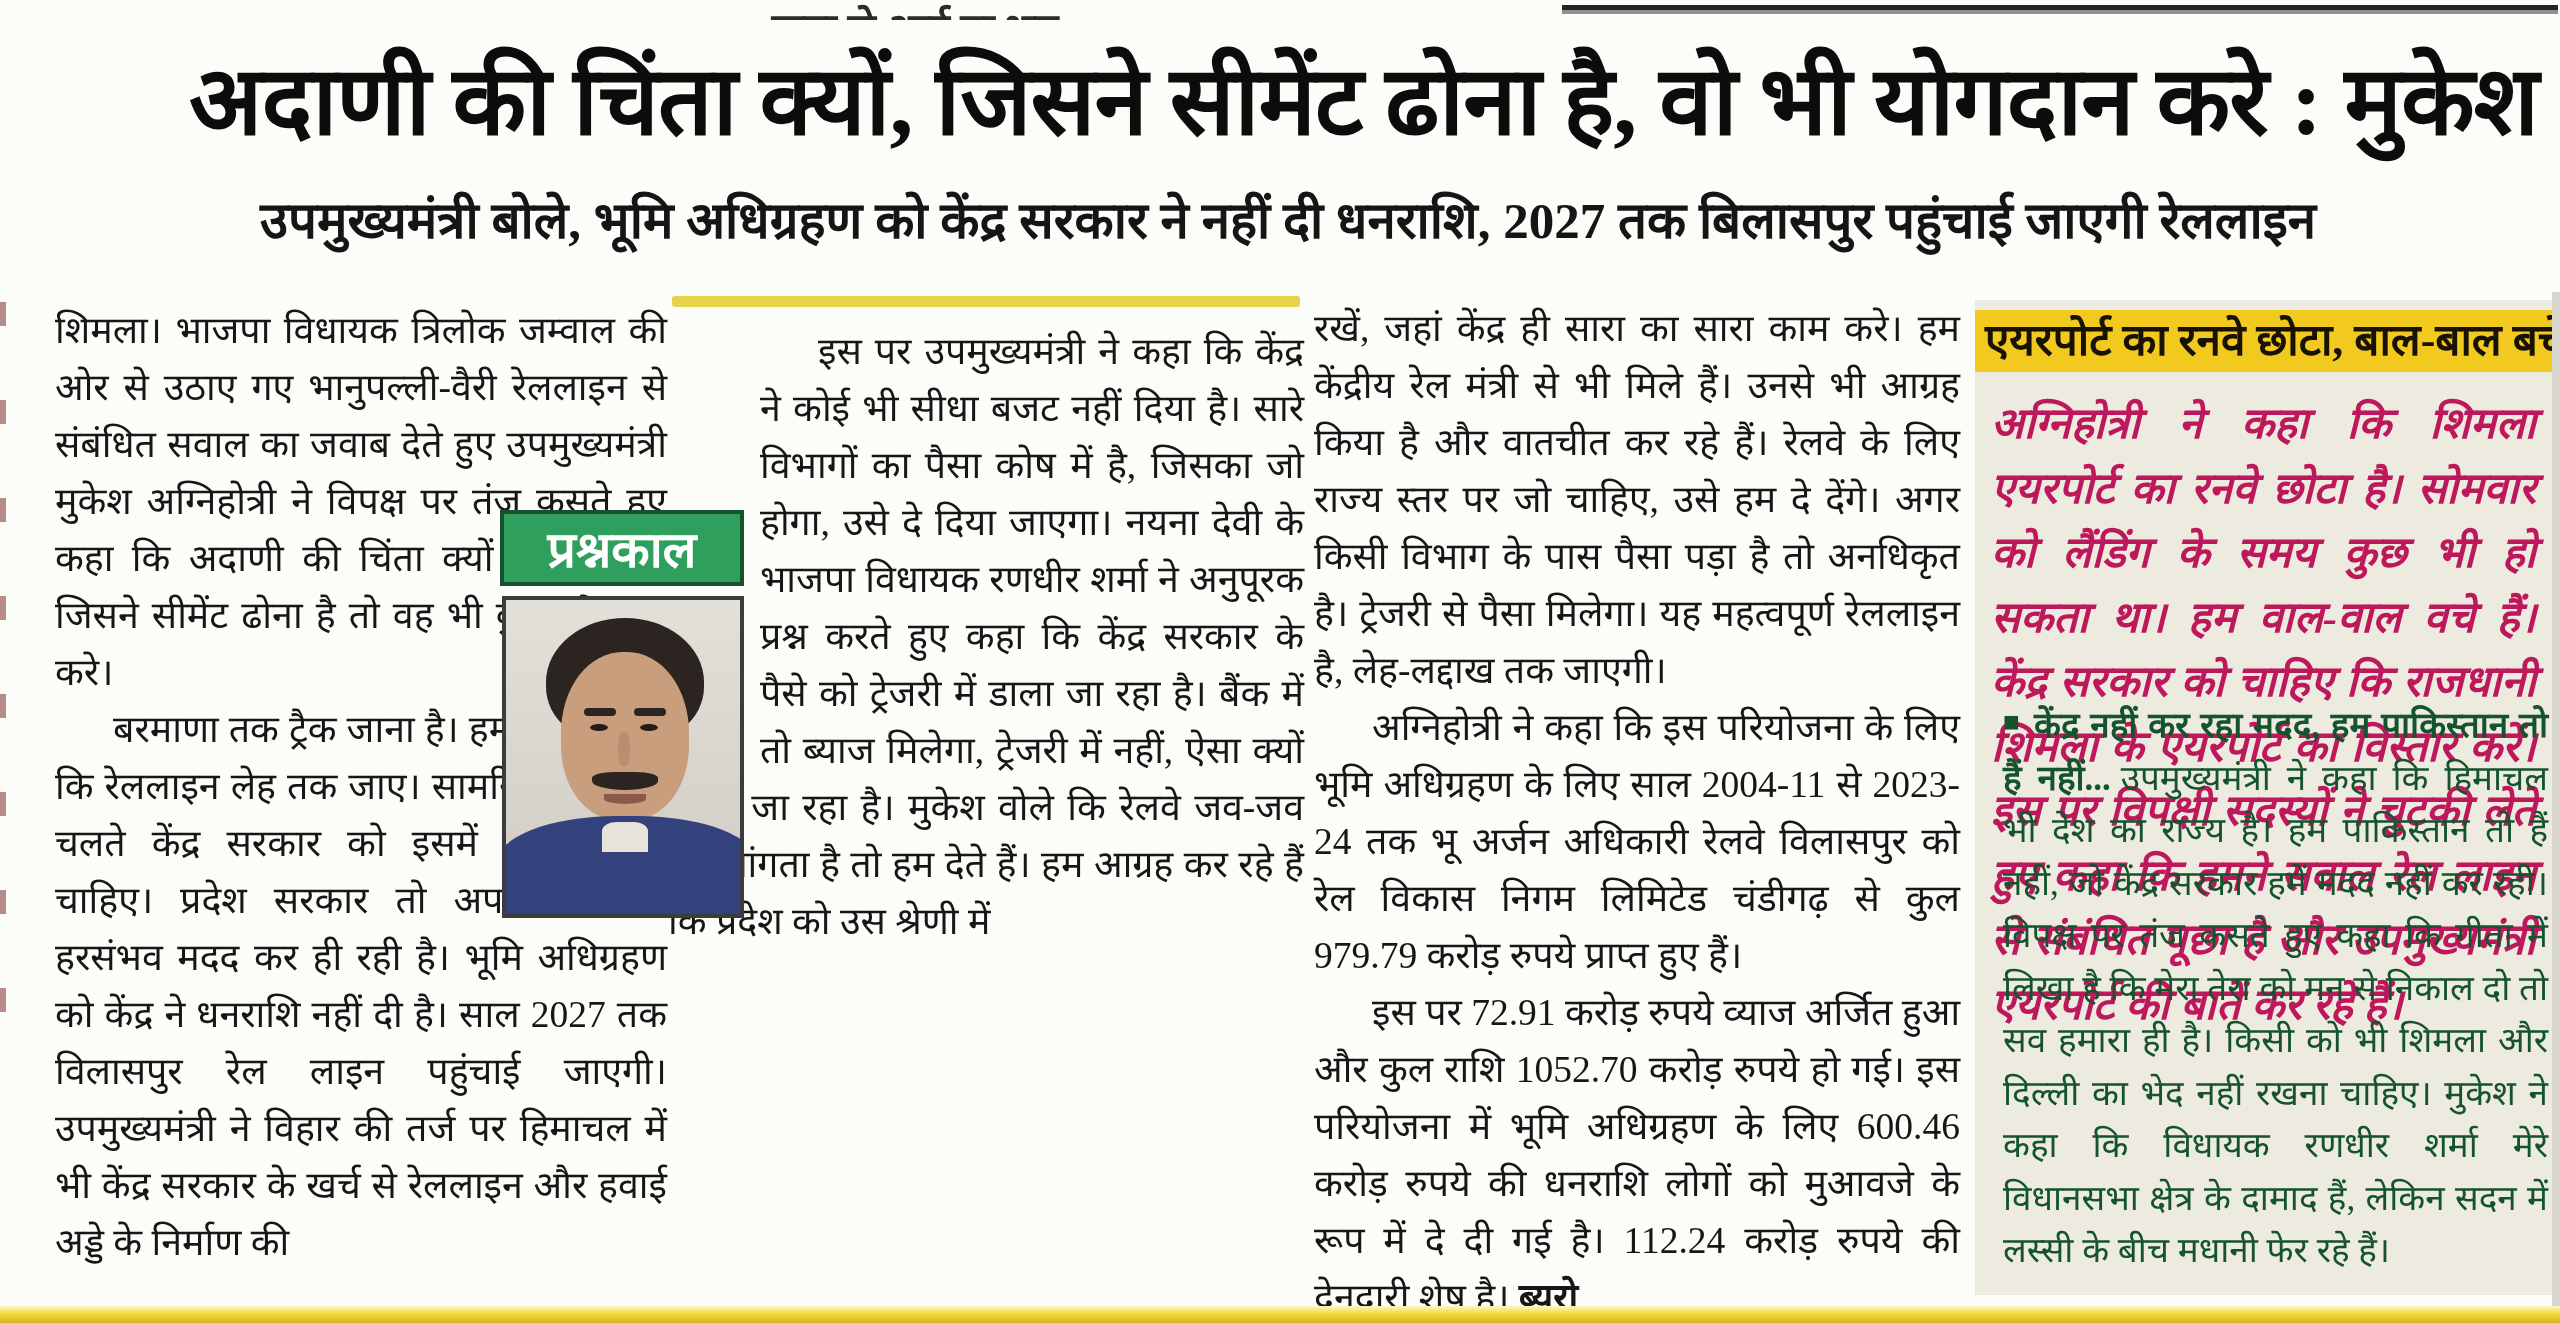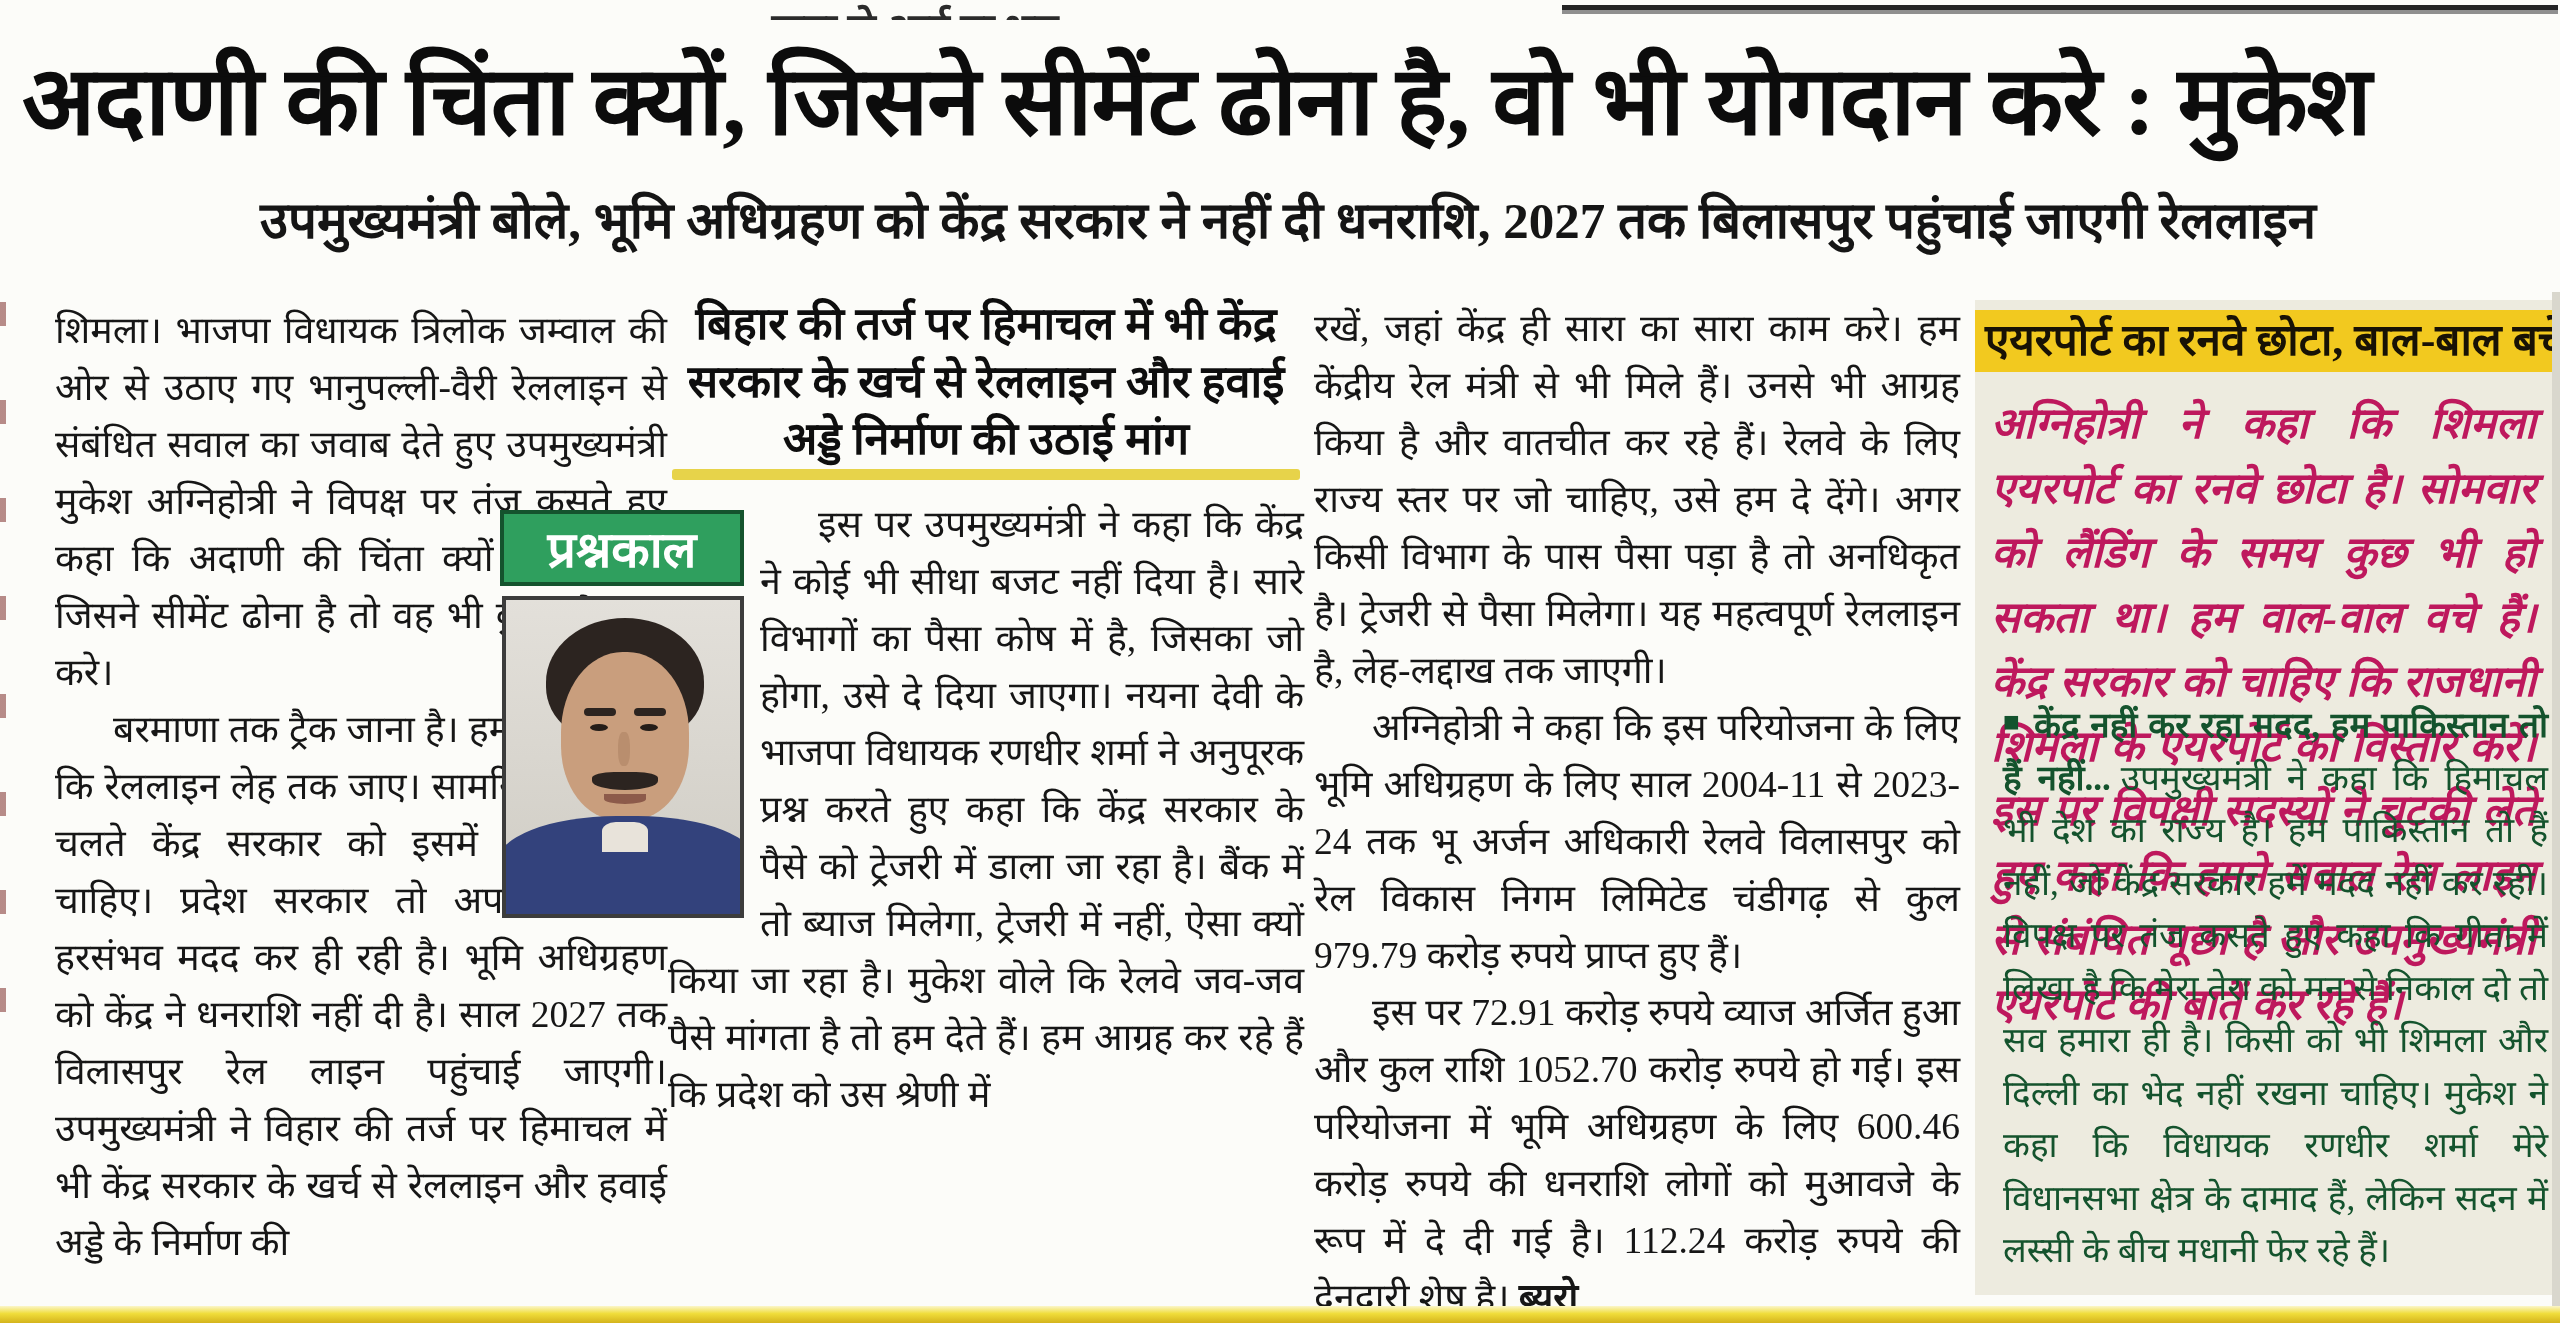--- a/index.html
+++ b/index.html
@@ -20,21 +20,21 @@
 
   
   .top-rule{
     left:1562px;top:5px;width:996px;height:9px;
     background:linear-gradient(#242424 0 55%,#8f8f8f 55% 100%);
   }
 
   .headline{
     left:22px;top:42px;width:2516px;
     font-size:96px;font-weight:900;line-height:1.25;
-    text-align:left;color:#0c0c0c;letter-spacing:-1px;
+    text-align:right;color:#0c0c0c;letter-spacing:-1px;
   }
   .subheadline{
     left:22px;top:182px;width:2516px;
     font-size:51px;font-weight:700;line-height:1.25;
     text-align:center;color:#151515;
   }
 
   .bodycol{font-size:37.5px;line-height:1.52;text-align:justify;}
   .bodycol p{margin:0;}
   .indent{text-indent:58px;}
@@ -126,21 +126,20 @@
 <h1 class="abs headline" style="margin:0;">अदाणी की चिंता क्यों, जिसने सीमेंट ढोना है, वो भी योगदान करे : मुकेश</h1>
 
 <h2 class="abs subheadline" style="margin:8px;">उपमुख्यमंत्री बोले, भूमि अधिग्रहण को केंद्र सरकार ने नहीं दी धनराशि, 2027 तक बिलासपुर पहुंचाई जाएगी रेललाइन</h2>
 
 <div class="abs bodycol col1">
   <p>शिमला। भाजपा विधायक त्रिलोक जम्वाल की ओर से उठाए गए भानुपल्ली-वैरी रेललाइन से संबंधित सवाल का जवाब देते हुए उपमुख्यमंत्री मुकेश अग्निहोत्री ने विपक्ष पर तंज कसते हुए कहा कि अदाणी की चिंता क्यों कर रहे हो, जिसने सीमेंट ढोना है तो वह भी कुछ योगदान करे।</p>
   <p class="indent">बरमाणा तक ट्रैक जाना है। हम तो चाहते हैं कि रेललाइन लेह तक जाए। सामरिक महत्व के चलते केंद्र सरकार को इसमें मदद करनी चाहिए। प्रदेश सरकार तो अपनी ओर से हरसंभव मदद कर ही रही है। भूमि अधिग्रहण को केंद्र ने धनराशि नहीं दी है। साल 2027 तक विलासपुर रेल लाइन पहुंचाई जाएगी। उपमुख्यमंत्री ने विहार की तर्ज पर हिमाचल में भी केंद्र सरकार के खर्च से रेललाइन और हवाई अड्डे के निर्माण की</p>
 </div>
 
 <div class="abs bodycol col2">
-  <p class="inset-heading">बिहार की तर्ज पर हिमाचल में भी केंद्र सरकार के खर्च से रेललाइन और हवाई अड्डे निर्माण की उठाई मांग</p>
   <div class="inset-rule"></div>
   <div class="photo-spacer"></div>
   <p class="indent">इस पर उपमुख्यमंत्री ने कहा कि केंद्र ने कोई भी सीधा बजट नहीं दिया है। सारे विभागों का पैसा कोष में है, जिसका जो होगा, उसे दे दिया जाएगा। नयना देवी के भाजपा विधायक रणधीर शर्मा ने अनुपूरक प्रश्न करते हुए कहा कि केंद्र सरकार के पैसे को ट्रेजरी में डाला जा रहा है। बैंक में तो ब्याज मिलेगा, ट्रेजरी में नहीं, ऐसा क्यों किया जा रहा है। मुकेश वोले कि रेलवे जव-जव पैसे मांगता है तो हम देते हैं। हम आग्रह कर रहे हैं कि प्रदेश को उस श्रेणी में</p>
 </div>
 
 <div class="abs bodycol col3">
   <p>रखें, जहां केंद्र ही सारा का सारा काम करे। हम केंद्रीय रेल मंत्री से भी मिले हैं। उनसे भी आग्रह किया है और वातचीत कर रहे हैं। रेलवे के लिए राज्य  स्तर पर जो चाहिए, उसे हम दे देंगे। अगर किसी विभाग के पास पैसा पड़ा है तो अनधिकृत है। ट्रेजरी से पैसा मिलेगा। यह महत्वपूर्ण रेललाइन है, लेह-लद्दाख तक जाएगी।</p>
   <p class="indent">अग्निहोत्री ने कहा कि इस परियोजना के लिए भूमि अधिग्रहण के लिए साल 2004-11 से 2023-24 तक भू अर्जन अधिकारी रेलवे विलासपुर को रेल विकास निगम लिमिटेड चंडीगढ़ से कुल 979.79 करोड़ रुपये प्राप्त हुए हैं।</p>
   <p class="indent"><span>इस पर 72.91 करोड़ रुपये व्याज अर्जित हुआ और कुल राशि 1052.70 करोड़ रुपये हो गई। इस परियोजना में भूमि अधिग्रहण के लिए 600.46 करोड़ रुपये की धनराशि लोगों को मुआवजे के रूप में दे दी गई है। 112.24 करोड़ रुपये की देनदारी शेष है।</span> <span class="credit">ब्यूरो</span></p>
 </div>

